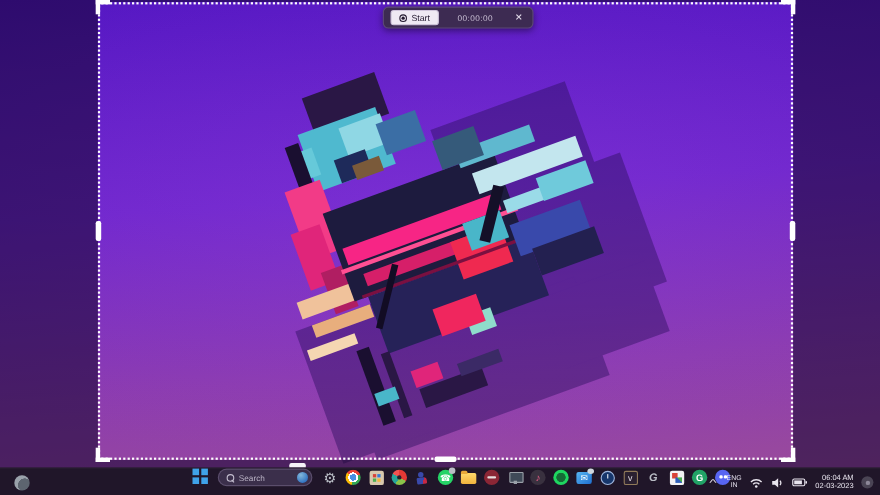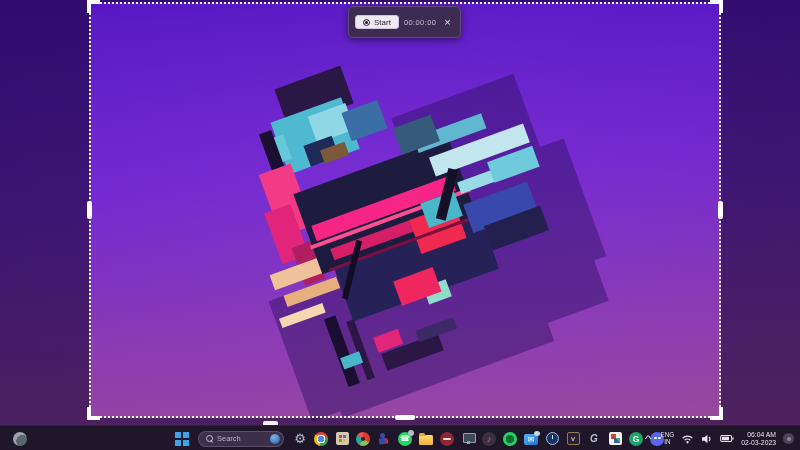--- a/index.html
+++ b/index.html
@@ -27,22 +27,22 @@
   .h-tl { left:-4px; top:-4px;  border-left:4px solid #fff; border-top:4px solid #fff; }
   .h-tr { right:-4px; top:-4px; border-right:4px solid #fff; border-top:4px solid #fff; }
   .h-bl { left:-4px; bottom:-4px;  border-left:4px solid #fff; border-bottom:4px solid #fff; }
   .h-br { right:-4px; bottom:-4px; border-right:4px solid #fff; border-bottom:4px solid #fff; }
   .h-right { right:-4px; top:50%; margin-top:-9px; width:5px; height:18px; border-radius:2px; }
   .h-left  { left:-4px;  top:50%; margin-top:-9px; width:5px; height:18px; border-radius:2px; }
   .h-bottom{ bottom:-4px; left:50%; margin-left:-10px; width:20px; height:5px; border-radius:2px; }
 
   
   .rec-toolbar {
-    position:absolute; left:348px; top:6px; height:32px; z-index:6;
-    display:flex; align-items:center; gap:5px; padding:0 6px;
+    position:absolute; left:348px; top:6px; height:20px; z-index:6;
+    display:flex; align-items:center; gap:17px; padding:0 6px;
     background:#3d2b52; border:1px solid #5d4a75; border-radius:5px;
     box-shadow:0 2px 7px rgba(0,0,0,0.45);
   }
   .start-btn {
     display:flex; align-items:center; gap:4px; height:14px; padding:0 7px;
     background:#efe9f3; border:1px solid #cfc4da; border-radius:3px;
     font-size:8px; color:#241a30; cursor:default;
   }
   .rec-dot { width:7px; height:7px; border:1.5px solid #241a30; border-radius:50%;
     display:flex; align-items:center; justify-content:center; }
@@ -54,21 +54,21 @@
   .notch { position:absolute; left:263px; top:421px; width:15px; height:5px; background:#f5f2f8; border-radius:2px 2px 0 0; z-index:5; }
 
   
   .taskbar {
     position:absolute; left:0; top:425px; width:800px; height:25px;
     background:#201629; border-top:1px solid rgba(255,255,255,0.05); z-index:10;
   }
   .tb-left { position:absolute; left:13px; top:0; height:25px; display:flex; align-items:center; }
   .moon { width:14px; height:14px; border-radius:50%;
     background:radial-gradient(circle at 68% 65%, #5d6570 46%, #9aa2ab 48%); }
-  .tb-center { position:absolute; left:159px; top:0; height:25px; display:flex; align-items:center;padding-left:16px; }
+  .tb-center { position:absolute; left:159px; top:0; height:25px; display:flex; align-items:flex-start;padding-left:16px; }
   .win-logo { position:relative; width:14px; height:14px; margin-right:9px; }
   .win-logo::before { content:""; position:absolute; left:0; top:0; width:6px; height:6px;
     background:#3fa2e8; box-shadow:8px 0 #3fa2e8, 0 8px #3fa2e8, 8px 8px #3fa2e8; }
   .search-pill {
     width:86px; height:16px; border-radius:8px; margin-right:8px;
     background:rgba(62,50,78,0.92); border:1px solid rgba(130,115,150,0.45);
     display:flex; align-items:center; padding:0 3px 0 7px; gap:4px;
   }
   .mag { position:relative; width:7px; height:7px; flex:0 0 auto; }
   .mag::before { content:""; position:absolute; left:0; top:0; width:5px; height:5px;

